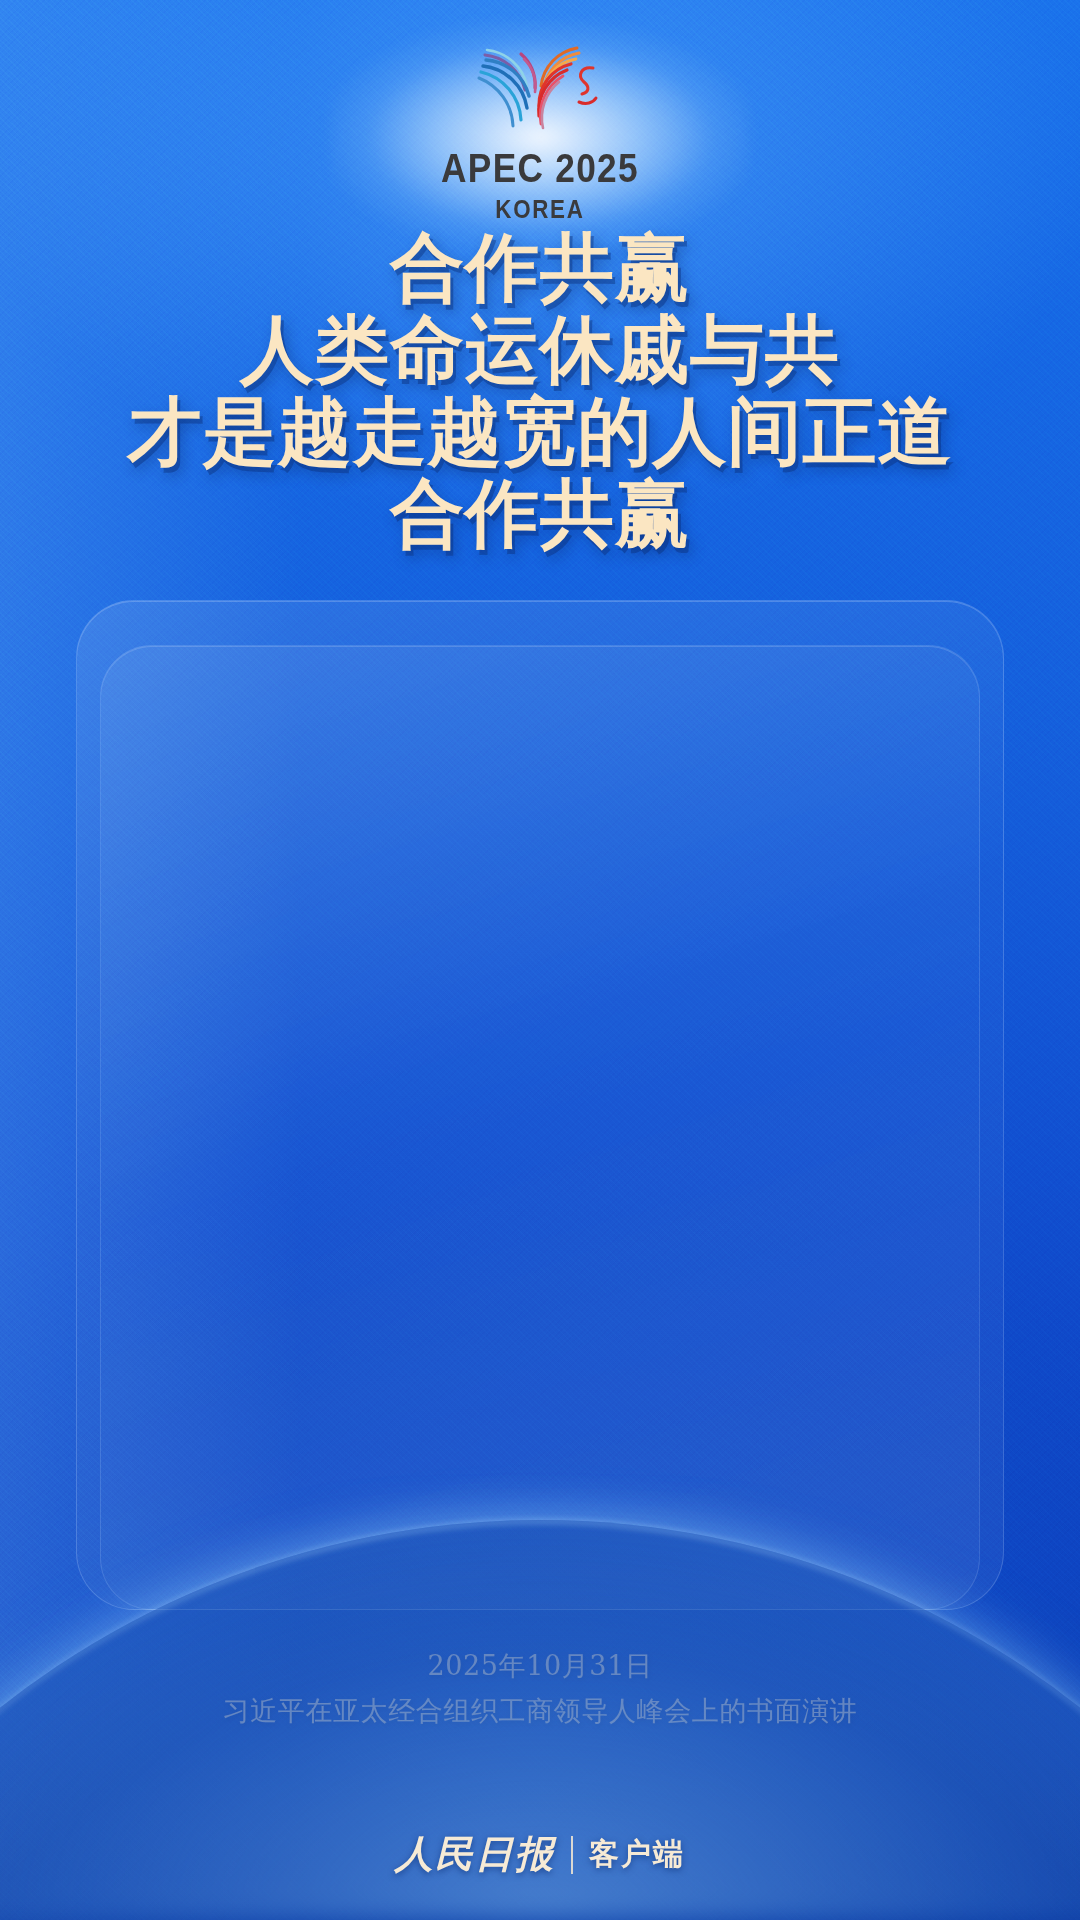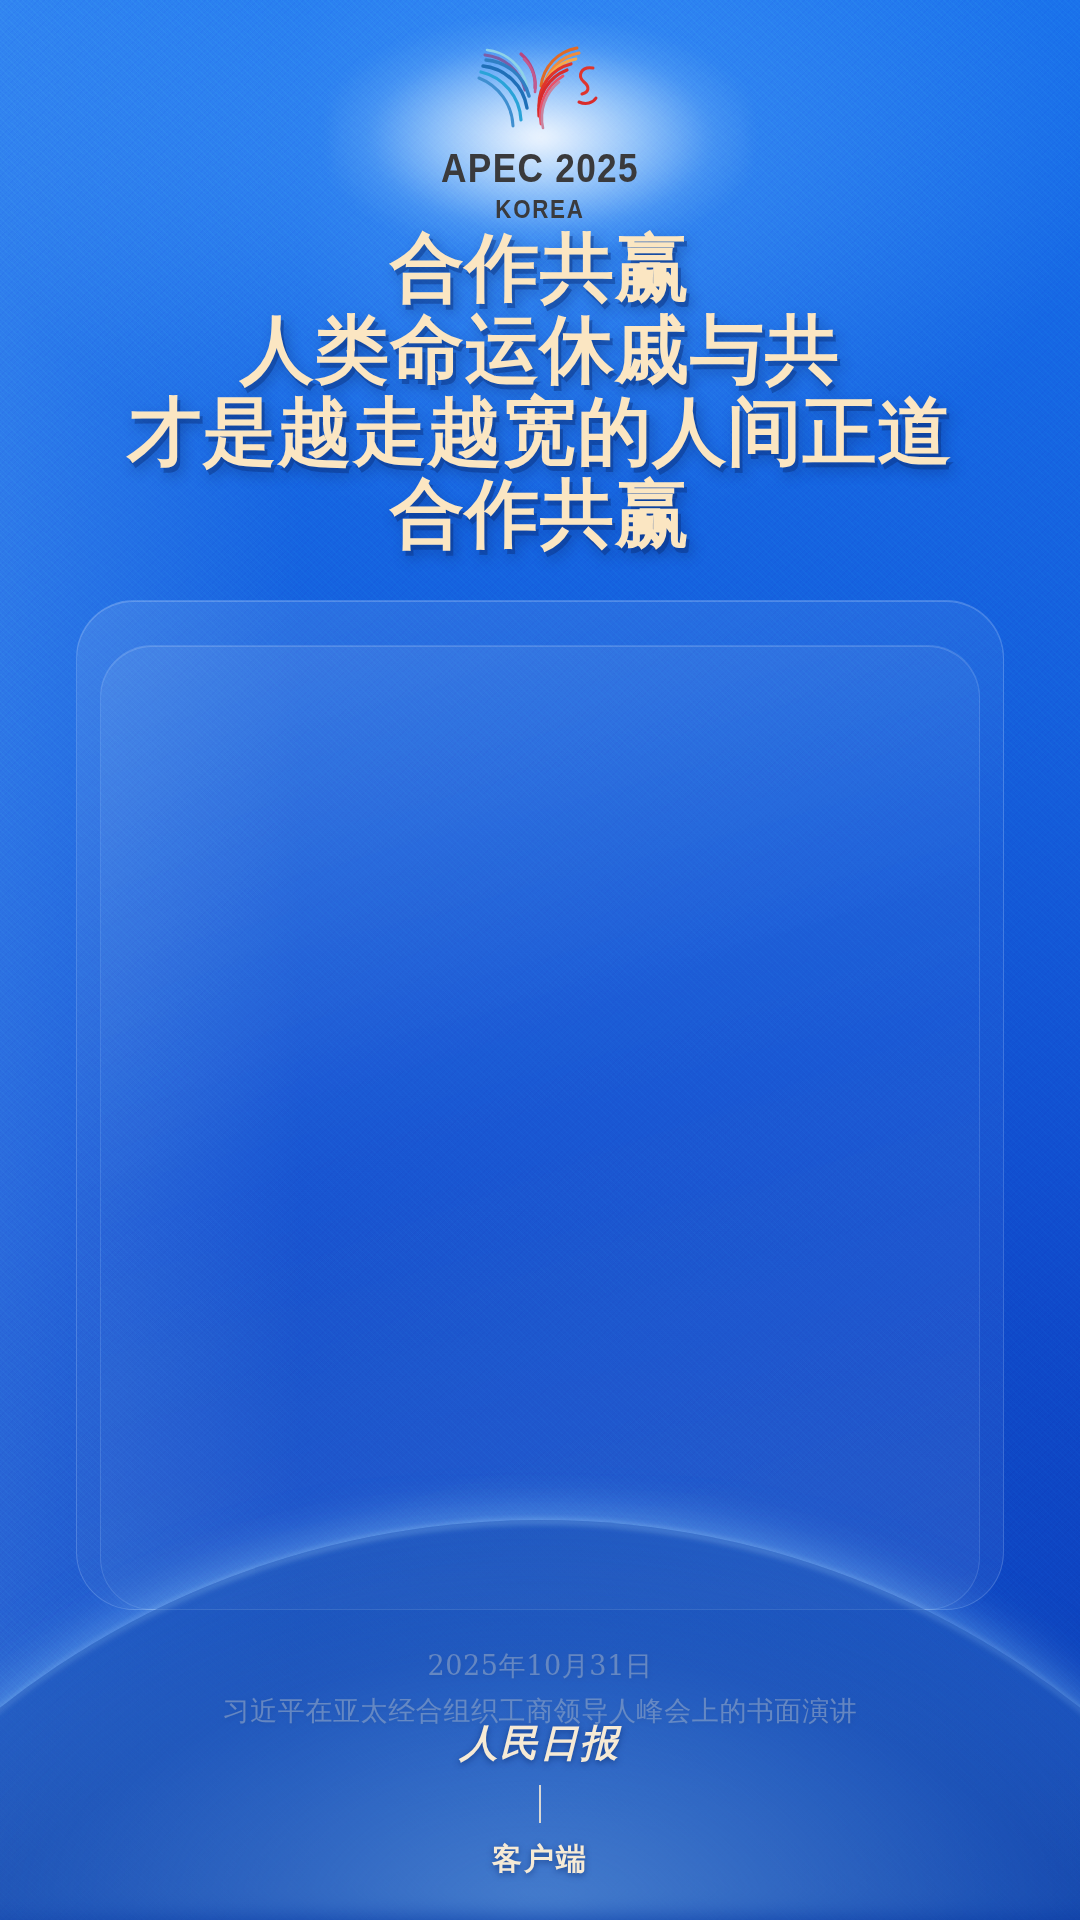--- a/index.html
+++ b/index.html
@@ -153,21 +153,21 @@
     position:absolute; left:50%; bottom:0; margin-left:-700px;
     width:1400px; height:430px;
     background:radial-gradient(ellipse at 50% 100%, rgba(150,210,255,.42) 0%, rgba(110,180,255,.18) 46%, rgba(90,160,255,0) 74%);
     filter:blur(12px);
     pointer-events:none;
   }
 
   
   #brand-footer {
     position:absolute; left:0; bottom:40px; width:1080px;
-    display:flex; align-items:center; justify-content:center; gap:16px;flex-direction:column;
+    display:flex; align-items:center; justify-content:center; gap:16px;
   }
   #brand-paper {
     font-family:"DejaVu Serif","Liberation Serif", serif;
     font-weight:700; font-style:italic;
     font-size:38px; color:#f6ead5; letter-spacing:2px;
     text-shadow:0 2px 6px rgba(6,35,100,.55);
   }
   #brand-divider { width:2px; height:38px; background:rgba(246,234,213,.85); }
   #brand-app {
     font-family:"DejaVu Sans","Liberation Sans", sans-serif;

